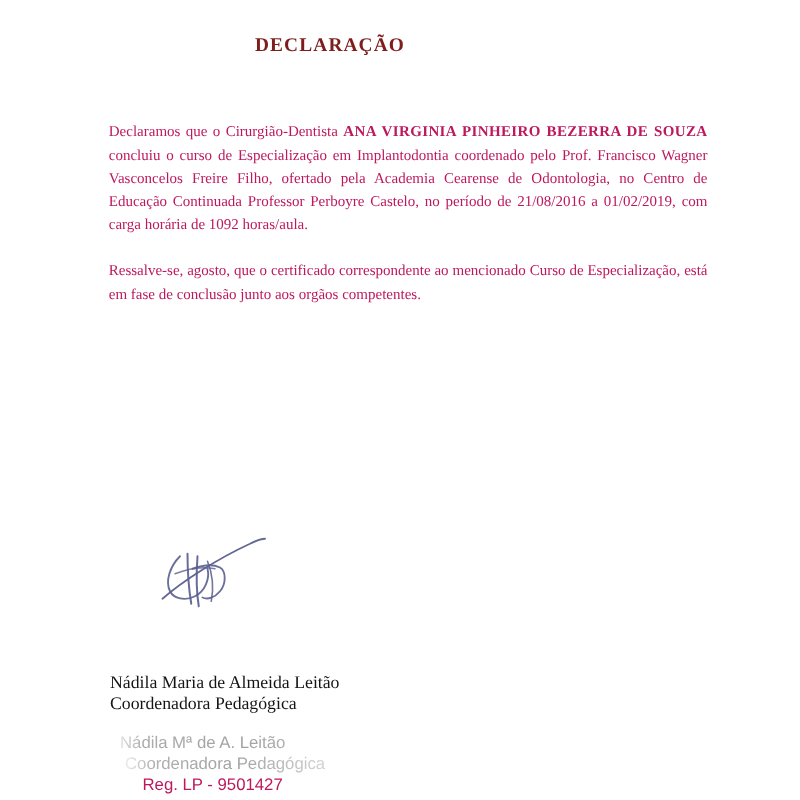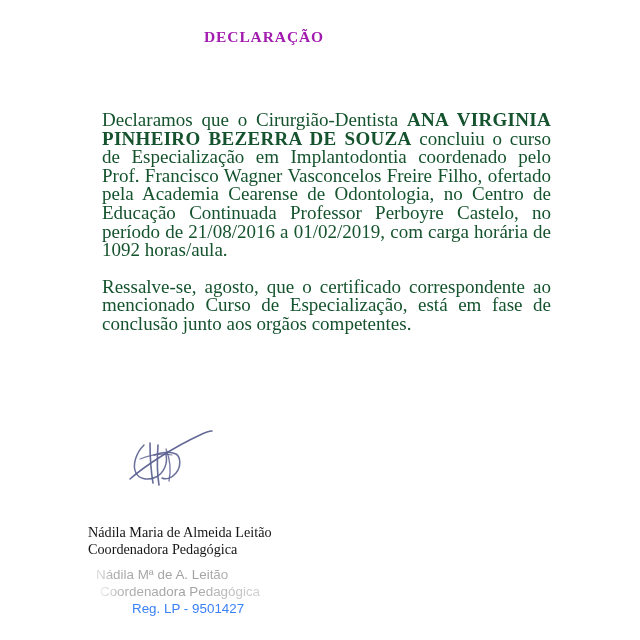--- a/index.html
+++ b/index.html
@@ -24,37 +24,37 @@
   
   .doc-title {
     position: absolute;
     left: 0;
     top: 28px;
     width: 528px;
     text-align: center;
     font-size: 15.5px;
     font-weight: bold;
     letter-spacing: 0.9px;
-    color: #a21caf;
+    color: #7f1d1d;
   }
 
   
   .body-block {
     position: absolute;
     left: 87px;
     top: 96px;
     width: 479px;
   }
   .para {
     text-align: justify;
     text-justify: inter-word;
-    font-size: 19px;
+    font-size: 12px;
     line-height: 18.6px;
-    color: #14532d;
-    margin: 15px;
+    color: #be185d;
+    margin: 0;
   }
   .para + .para {
     margin-top: 18px;
   }
   .para b {
     font-weight: bold;
     letter-spacing: 0.3px;
   }
 
   
@@ -78,51 +78,51 @@
   .signature-wrap svg {
     display: block;
     width: 110px;
     height: 68px;
   }
 
   
   .signer {
     position: absolute;
     left: 88px;
-    top: 524px;
+    top: 538px;
     font-size: 14.2px;
     line-height: 17.4px;
     color: #141414;
   }
   .signer div { white-space: nowrap; }
 
   
   .stamp {
     position: absolute;
     left: 96px;
-    top: 566px;
+    top: 585px;
     font-family: "Liberation Sans", "DejaVu Sans", sans-serif;
     font-size: 13.4px;
     line-height: 17.2px;
     color: #9d9d9d;
     white-space: nowrap;
   }
   .stamp .stamp-line-1 {
     margin-left: 0px;
     -webkit-mask-image: linear-gradient(to right, rgba(0,0,0,0.30) 0px, rgba(0,0,0,0.85) 18px, rgba(0,0,0,0.95) 60%, rgba(0,0,0,0.65) 100%);
     mask-image: linear-gradient(to right, rgba(0,0,0,0.30) 0px, rgba(0,0,0,0.85) 18px, rgba(0,0,0,0.95) 60%, rgba(0,0,0,0.65) 100%);
   }
   .stamp .stamp-line-2 {
     margin-left: 4px;
     -webkit-mask-image: linear-gradient(to right, rgba(0,0,0,0.18) 0px, rgba(0,0,0,0.80) 22px, rgba(0,0,0,0.95) 55%, rgba(0,0,0,0.45) 100%);
     mask-image: linear-gradient(to right, rgba(0,0,0,0.18) 0px, rgba(0,0,0,0.80) 22px, rgba(0,0,0,0.95) 55%, rgba(0,0,0,0.45) 100%);
   }
   .stamp .stamp-line-3 {
-    margin-left: 36px;
-    color: #3b82f6;
+    margin-left: 18px;
+    color: #be185d;
   }
 </style>
 </head>
 <body>
 
 <div class="page">
 
   <div class="doc-title">DECLARAÇÃO</div>
 
   <div class="body-block">

